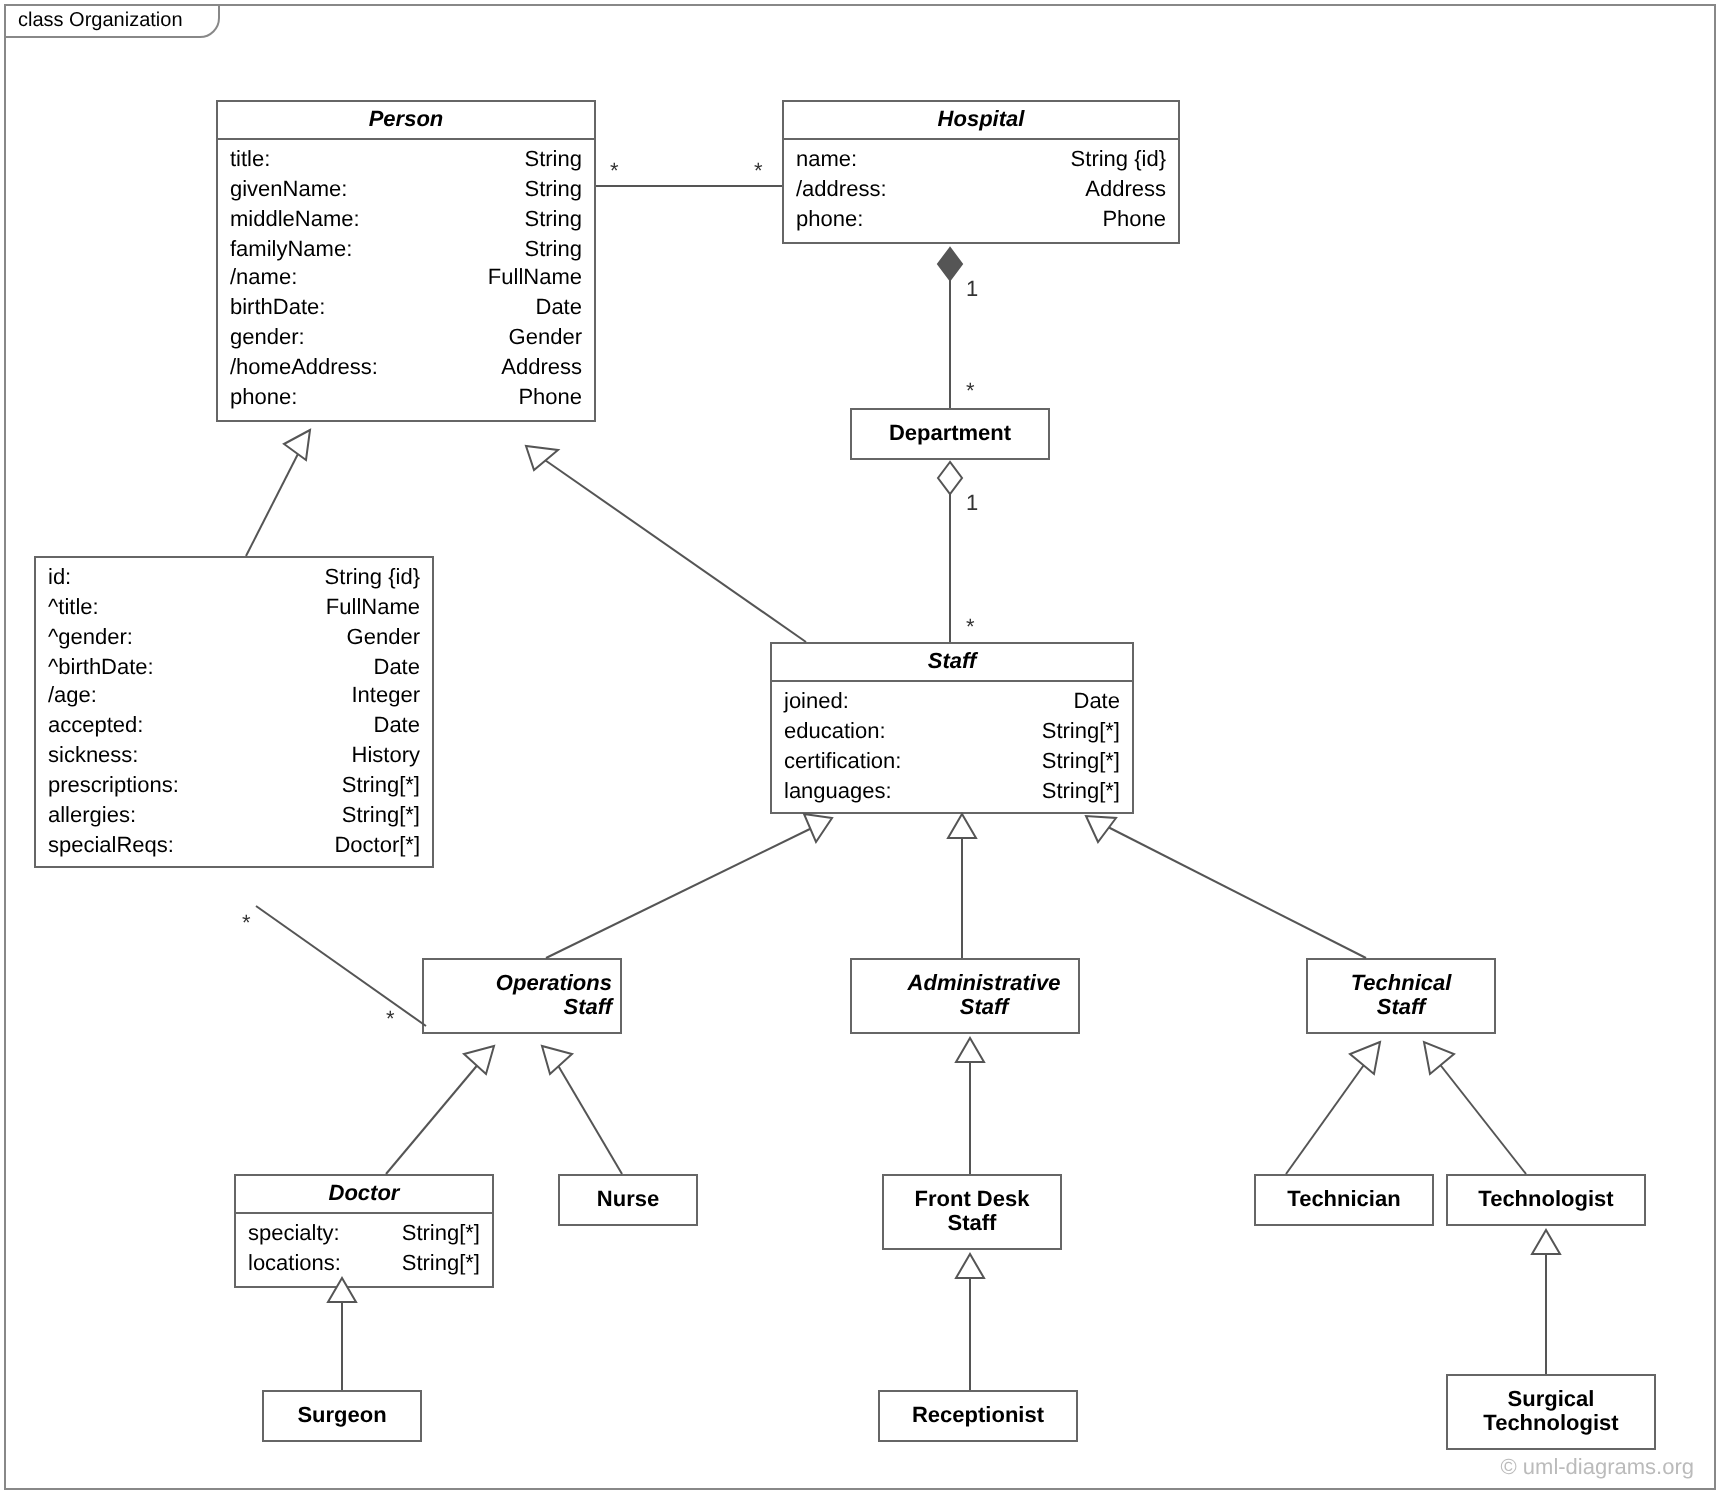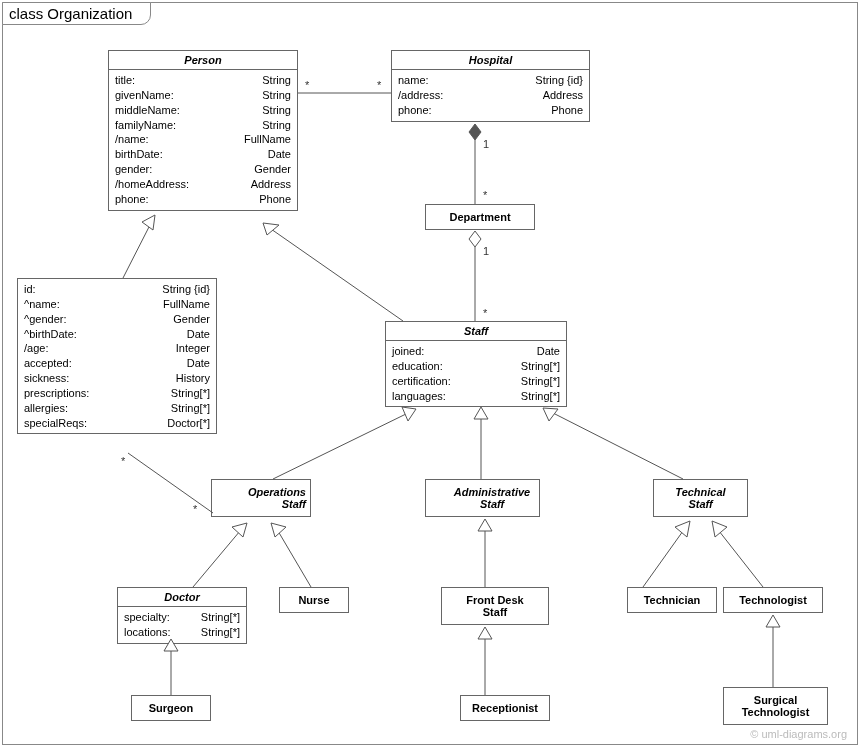--- a/index.html
+++ b/index.html
@@ -18,21 +18,21 @@
     box-sizing: border-box;
   }
   .frame-tab {
     position: absolute;
     top: -1px;
     left: -1px;
     border: 1px solid #888;
     border-bottom-right-radius: 10px;
     padding: 2px 18px 2px 6px;
     background: #fff;
-    font-size: 15px;
+    font-size: 10px;
   }
   .box {
     position: absolute;
     border: 1px solid #666;
     background: #fff;
     box-sizing: border-box;
   }
   .box-title {
     text-align: center;
     font-style: italic;
@@ -126,32 +126,32 @@
           <span>/address:</span>
           <span>Address</span>
         </div>
       <div class="attr-row">
           <span>phone:</span>
           <span>Phone</span>
         </div>
     </div>
   </div>
 
-  <div class="box" style="left:422px; top:201px; width:110px;">
+  <div class="box" style="left:422px; top:201px; width:100px;">
     <div class="simple-title">Department</div>
   </div>
 
   <div class="box" style="left:14px; top:275px; width:200px;">
     <div class="box-body">
       <div class="attr-row">
           <span>id:</span>
           <span>String {id}</span>
         </div>
       <div class="attr-row">
-          <span>^name:</span>
+          <span>^title:</span>
           <span>FullName</span>
         </div>
       <div class="attr-row">
           <span>^gender:</span>
           <span>Gender</span>
         </div>
       <div class="attr-row">
           <span>^birthDate:</span>
           <span>Date</span>
         </div>
@@ -233,39 +233,39 @@
           <span>locations:</span>
           <span>String[*]</span>
         </div>
     </div>
   </div>
 
   <div class="box" style="left:276px; top:584px; width:70px;">
     <div class="simple-title">Nurse</div>
   </div>
 
-  <div class="box" style="left:438px; top:584px; width:108px;">
+  <div class="box" style="left:438px; top:584px; width:90px;">
     <div class="simple-title">
       <span>Front Desk</span><br><span>Staff</span>
     </div>
   </div>
 
   <div class="box" style="left:590px; top:584px; width:90px;margin-left:34px;">
     <div class="simple-title">Technician</div>
   </div>
 
   <div class="box" style="left:720px; top:584px; width:100px;">
     <div class="simple-title">Technologist</div>
   </div>
 
   <div class="box" style="left:128px; top:692px; width:80px;">
     <div class="simple-title">Surgeon</div>
   </div>
 
-  <div class="box" style="left:457px; top:692px; width:90px;">
+  <div class="box" style="left:436px; top:692px; width:100px;">
     <div class="simple-title">Receptionist</div>
   </div>
 
   <div class="box" style="left:720px; top:684px; width:105px;">
     <div class="simple-title">
       <span>Surgical</span><br><span>Technologist</span>
     </div>
   </div>
 
   <svg class="connectors">

